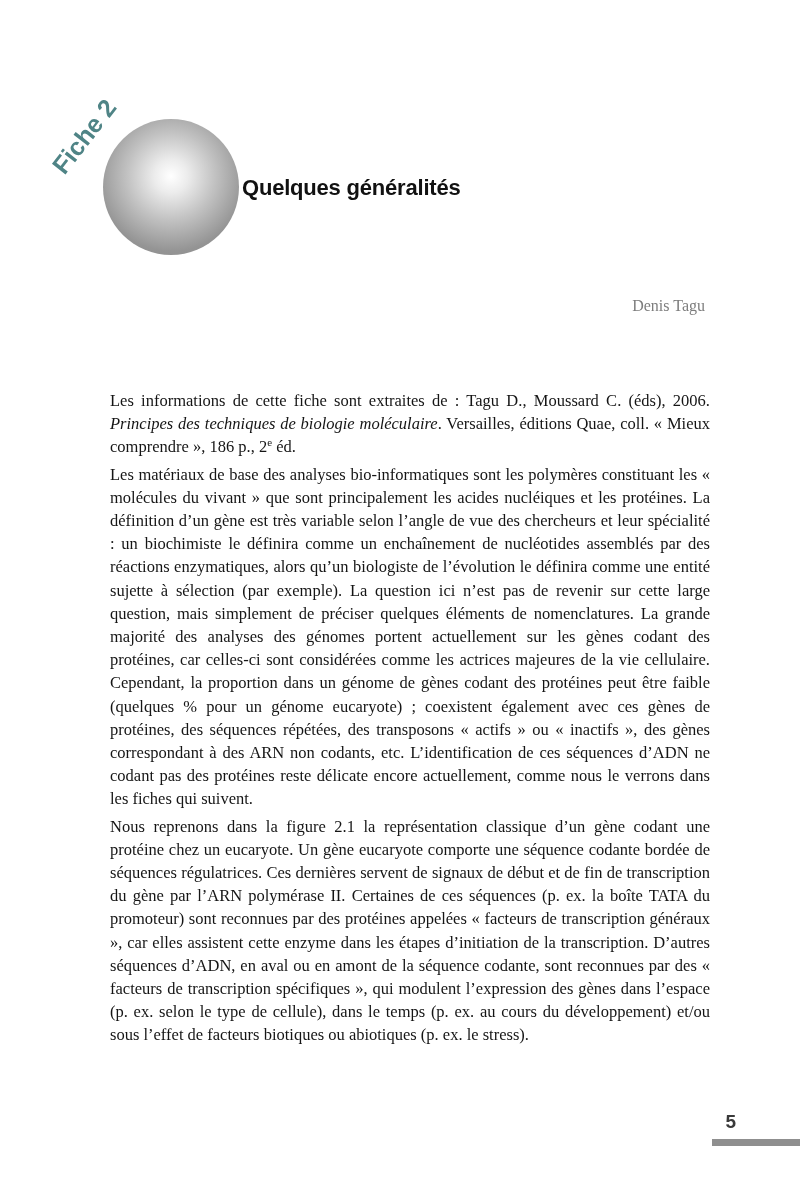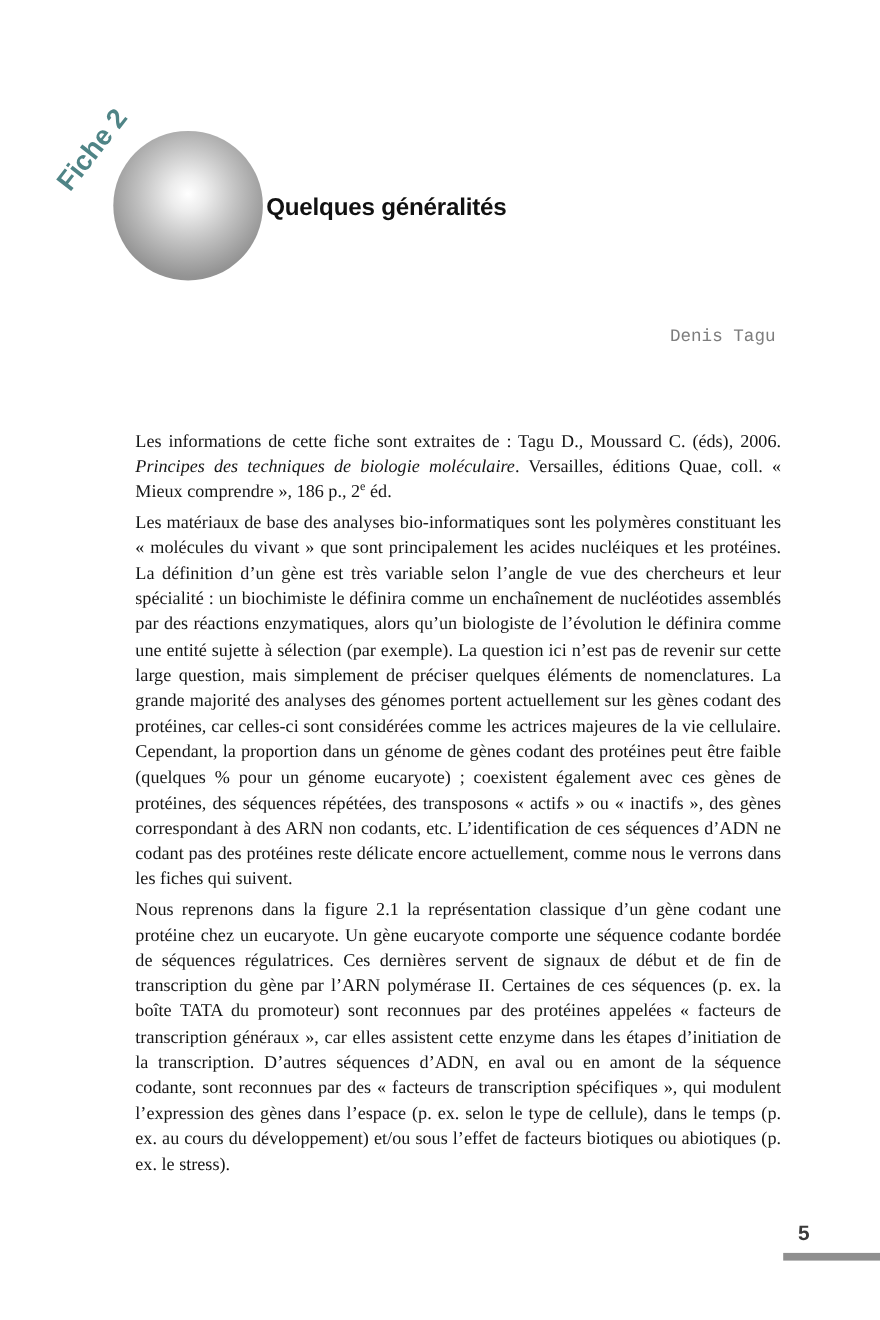--- a/index.html
+++ b/index.html
@@ -57,39 +57,39 @@
     letter-spacing: -0.2px;
     white-space: nowrap;
     margin-left: 28px;
   }
 
   
   .author {
     position: absolute;
     right: 95px;
     top: 297px;
-    font-family: Liberation Mono, monospace;
+    font-family: Liberation Serif, serif;
     font-size: 16px;
     color: #7d7d7d;
     text-align: center;
   }
 
   
   .body-text {
     position: absolute;
     left: 110px;
     top: 389px;
     width: 600px;
     font-family: "Liberation Serif", serif;
     font-size: 16.5px;
     line-height: 23.2px;
     color: #151515;
     text-align: justify;
   }
-  .body-text p { margin: 0 0 4px 13px; }
+  .body-text p { margin: 0 0 4px 0; }
   .body-text em { font-style: italic; }
   .body-text sup { font-size: 11px; line-height: 0; vertical-align: super; }
 
   
   .page-number {
     position: absolute;
     right: 64px;
     top: 1111px;
     font-family: "Liberation Sans", sans-serif;
     font-size: 19px;

